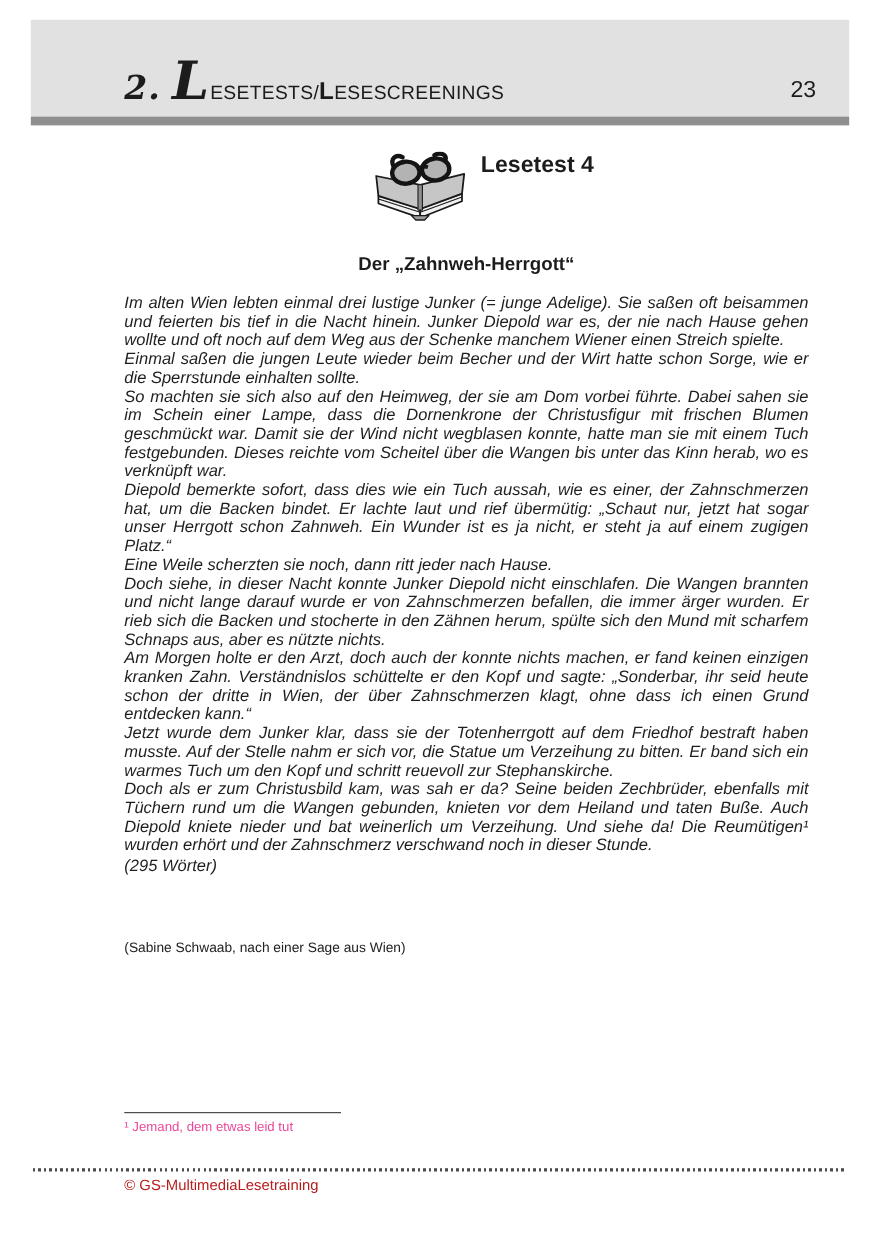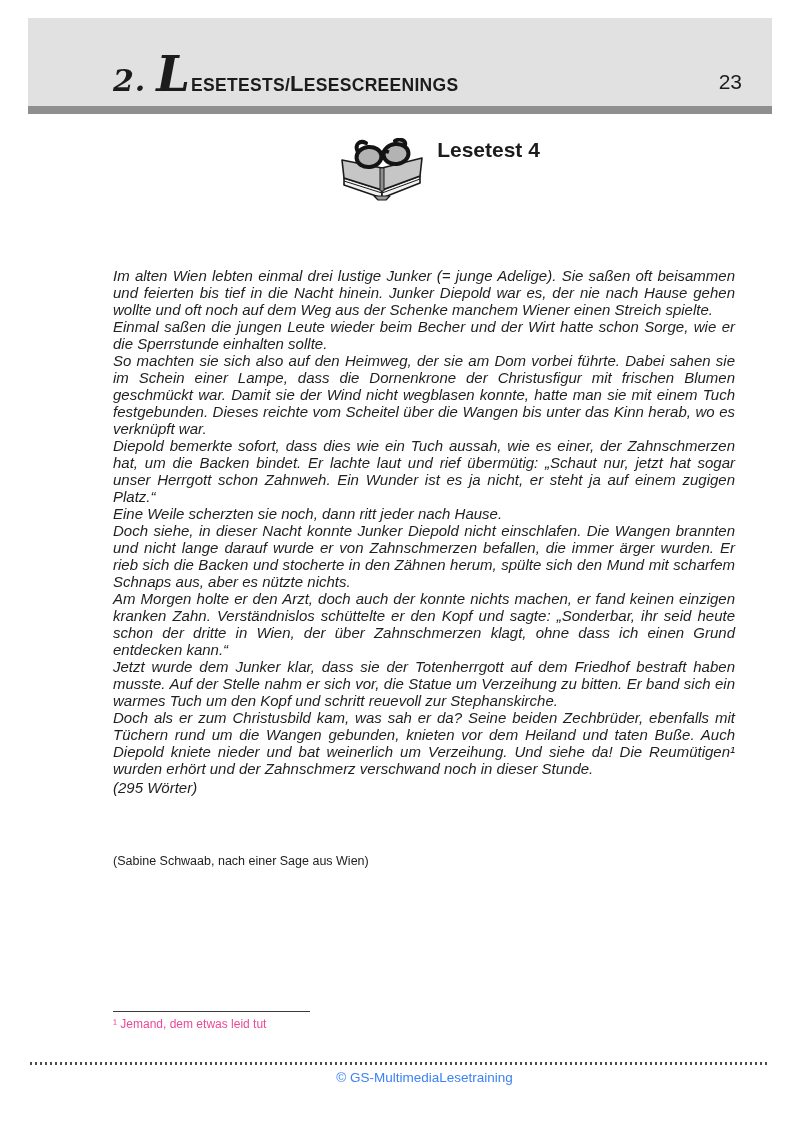--- a/index.html
+++ b/index.html
@@ -41,21 +41,21 @@
   }
   .chapter-initial {
     font-family: "DejaVu Serif", serif;
     font-style: italic;
     font-weight: bold;
     font-size: 48px;
     line-height: 0.8;
     margin-left: 10px;
     margin-right: 1px;
   }
-  .chapter-caps { font-weight: bold; font-size: 17.5px; letter-spacing: 0.3px; text-align: right; }
+  .chapter-caps { font-weight: normal; font-size: 17.5px; letter-spacing: 0.3px; text-align: right; }
   .chapter-caps-big { font-weight: bold; font-size: 22px; letter-spacing: 0.3px; }
   .page-number { font-size: 21px; padding-bottom: 4px; }
 
   
   .lesson-badge {
     position: absolute;
     left: 126px; top: 138px;
     width: 622px;
     display: flex;
     justify-content: center;
@@ -121,24 +121,24 @@
     width: 740px; height: 3px;
     background: repeating-linear-gradient(90deg,
       #4c4c4c 0px, #4c4c4c 2px,
       transparent 2px, transparent 5px);
   }
   .footer-row {
     position: absolute;
     left: 30px; top: 1070px;
     width: 740px;
     display: flex;
-    justify-content: center;
+    justify-content: flex-start;
     padding: 0 34px 0 83px;
     font-size: 13.5px;
-    color: #3b82f6;
+    color: #b91c1c;
   }
 </style>
 </head>
 <body>
 
 <div class="page">
 
   <div class="chapter-band">
     <div class="chapter-title">
       <span class="chapter-number">2.</span>
@@ -177,20 +177,21 @@
 
         <ellipse cx="35" cy="19" rx="12.5" ry="10" fill="#b3b3b3" stroke-width="4" transform="rotate(-6 35 19)"></ellipse>
         <ellipse cx="62" cy="16" rx="12.5" ry="10" fill="#b3b3b3" stroke-width="4" transform="rotate(-6 62 16)"></ellipse>
 
         <path d="M46,16 C49,13 52,13 55,14" stroke-width="3.5"></path>
       </g>
     </svg>
     <span class="lesson-label">Lesetest 4</span>
   </div>
 
+  <h1 class="story-title">Der „Zahnweh-Herrgott“</h1>
 
   <div class="story-body">
     <p>Im alten Wien lebten einmal drei lustige Junker (= junge Adelige). Sie saßen oft beisammen und feierten bis tief in die Nacht hinein. Junker Diepold war es, der nie nach Hause gehen wollte und oft noch auf dem Weg aus der Schenke manchem Wiener einen Streich spielte.</p>
     <p>Einmal saßen die jungen Leute wieder beim Becher und der Wirt hatte schon Sorge, wie er die Sperrstunde einhalten sollte.</p>
     <p>So machten sie sich also auf den Heimweg, der sie am Dom vorbei führte. Dabei sahen sie im Schein einer Lampe, dass die Dornenkrone der Christusfigur mit frischen Blumen geschmückt war. Damit sie der Wind nicht wegblasen konnte, hatte man sie mit einem Tuch festgebunden. Dieses reichte vom Scheitel über die Wangen bis unter das Kinn herab, wo es verknüpft war.</p>
     <p>Diepold bemerkte sofort, dass dies wie ein Tuch aussah, wie es einer, der Zahnschmerzen hat, um die Backen bindet. Er lachte laut und rief übermütig: „Schaut nur, jetzt hat sogar unser Herrgott schon Zahnweh. Ein Wunder ist es ja nicht, er steht ja auf einem zugigen Platz.“</p>
     <p>Eine Weile scherzten sie noch, dann ritt jeder nach Hause.</p>
     <p>Doch siehe, in dieser Nacht konnte Junker Diepold nicht einschlafen. Die Wangen brannten und nicht lange darauf wurde er von Zahnschmerzen befallen, die immer ärger wurden. Er rieb sich die Backen und stocherte in den Zähnen herum, spülte sich den Mund mit scharfem Schnaps aus, aber es nützte nichts.</p>
     <p>Am Morgen holte er den Arzt, doch auch der konnte nichts machen, er fand keinen einzigen kranken Zahn. Verständnislos schüttelte er den Kopf und sagte: „Sonderbar, ihr seid heute schon der dritte in Wien, der über Zahnschmerzen klagt, ohne dass ich einen Grund entdecken kann.“</p>
     <p>Jetzt wurde dem Junker klar, dass sie der Totenherrgott auf dem Friedhof bestraft haben musste. Auf der Stelle nahm er sich vor, die Statue um Verzeihung zu bitten. Er band sich ein warmes Tuch um den Kopf und schritt reuevoll zur Stephanskirche.</p>

